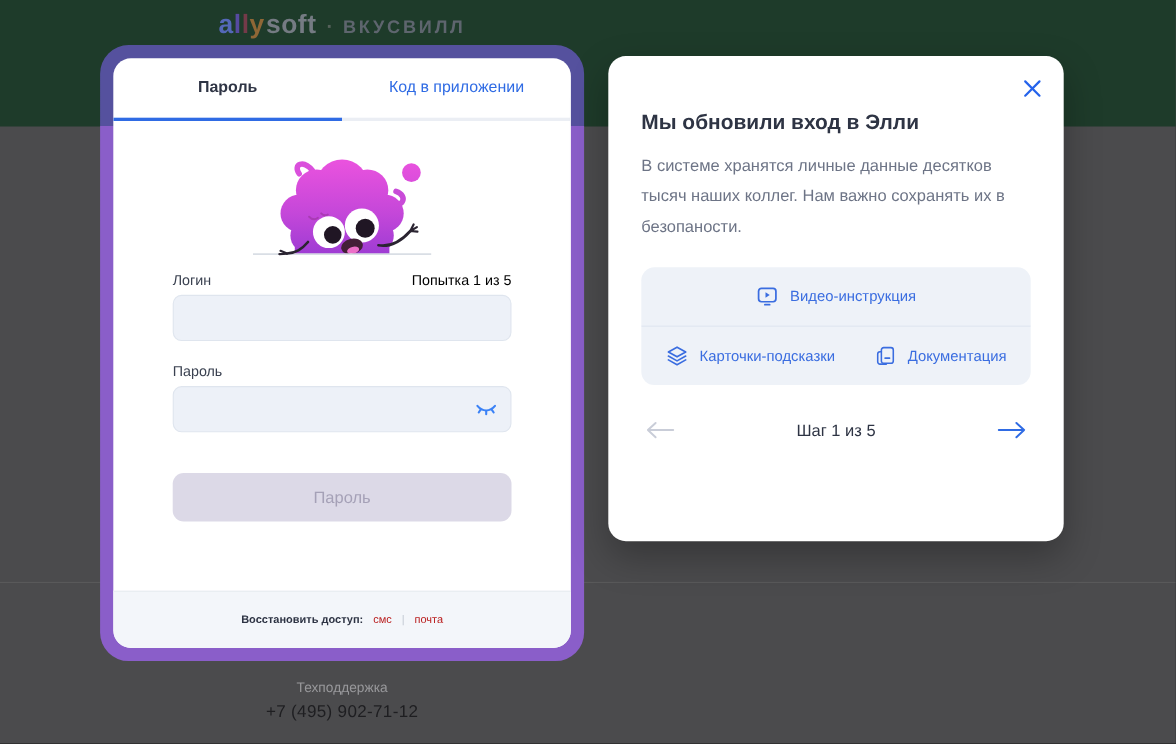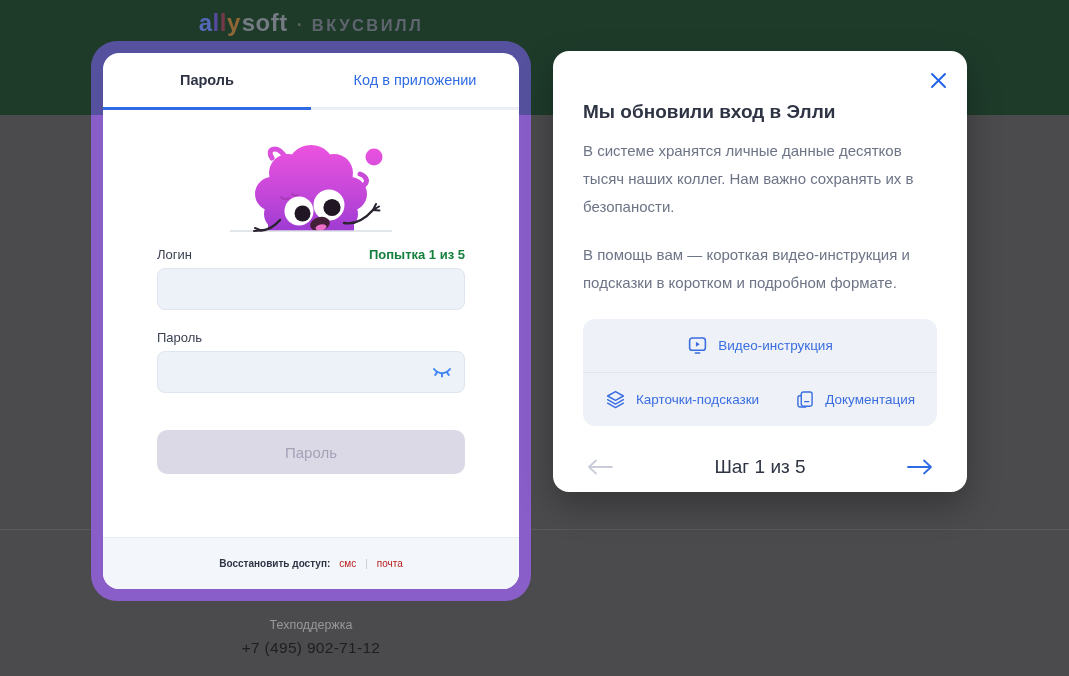--- a/index.html
+++ b/index.html
@@ -42,21 +42,21 @@
     font-size:14.5px; border-bottom:3px solid #EBEEF4; cursor:pointer;
   }
   .tab.active   { color:#2E3444; font-weight:700; border-bottom-color:#2F6BE4; }
   .tab.inactive { color:#2F6BE4; font-weight:500; }
   .card-body { flex:1; padding:0 54px; display:flex; flex-direction:column; }
   .mascot-zone { position:relative; height:121px; flex-shrink:0; }
   .mascot-zone svg { position:absolute; left:50%; transform:translateX(-50%); bottom:-14px; }
   .label-row { display:flex; justify-content:space-between; align-items:baseline; margin-top:16px; }
   .label-row.second { margin-top:20px; }
   .field-label { font-size:13px; color:#3A4150; }
-  .attempt { font-size:13px; color:#15803d;font-weight:bold; }
+  .attempt { font-size:13px; color:#000000; }
   .input-wrap { position:relative; margin-top:6px; }
   .text-input {
     width:100%; height:42px; background:#EDF1F8; border:1px solid #DFE5EE;
     border-radius:8px; padding:0 40px 0 14px; font-size:15px; color:#2E3444;
     outline:none; font-family:"Liberation Sans", sans-serif;
   }
   .eye-btn {
     position:absolute; right:10px; top:50%; transform:translateY(-50%);
     width:26px; height:26px; display:flex; align-items:center; justify-content:center;
     background:none; border:none; cursor:pointer;
@@ -89,21 +89,21 @@
   .tt-p { margin-top:14px; font-size:15px; line-height:28px; color:#6D7486; }
   .tt-p.second { margin-top:20px; }
   .resource-box { margin-top:22px; background:#EEF2F8; border-radius:12px; overflow:hidden; }
   .res-row { height:53px; display:flex; align-items:center; justify-content:center; }
   .res-row.split { justify-content:space-between; padding:0 22px; }
   .res-item { display:flex; align-items:center; gap:10px; color:#3A6DE0; font-size:13.5px; cursor:pointer; }
   .res-div { height:1px; background:#DFE5EF; }
   .pagination { margin-top:28px; display:flex; align-items:center; justify-content:space-between; }
   .arrow-btn { background:none; border:none; cursor:pointer; width:34px; height:26px;
     display:flex; align-items:center; justify-content:center; }
-  .step-label { font-size:19px; color:#2E3444; }
+  .step-label { font-size:15px; color:#2E3444; }
 </style>
 </head>
 <body>
 
 <div class="page">
 
   <div class="header-bar"></div>
   <div class="bg-footer-line"></div>
 
   <div class="logo-row">
@@ -214,21 +214,20 @@
 
   <div class="tooltip">
     <button class="close-btn">
       <svg width="17" height="17" viewBox="0 0 17 17">
         <path d="M2,2 L15,15 M15,2 L2,15" stroke="#2563EB" stroke-width="2" stroke-linecap="round"></path>
       </svg>
     </button>
 
     <div class="tt-title">Мы обновили вход в Элли</div>
     <div class="tt-p">В системе хранятся личные данные десятков тысяч наших коллег. Нам важно сохранять их в безопаности.</div>
-    <div class="tt-p second">В помощь вам — короткая видео-инструкция и подсказки в коротком и подробном формате.</div>
 
     <div class="resource-box">
       <div class="res-row">
         <div class="res-item">
           <svg width="21" height="21" viewBox="0 0 24 24">
             <rect x="3" y="3.5" width="18" height="14" rx="3" stroke="#3A6DE0" stroke-width="1.8" fill="none"></rect>
             <path d="M10.2,7.6 L14.6,10.5 L10.2,13.4 Z" fill="#3A6DE0"></path>
             <path d="M9.5,20.5 h5" stroke="#3A6DE0" stroke-width="1.8" stroke-linecap="round"></path>
           </svg>
           <span>Видео-инструкция</span>

